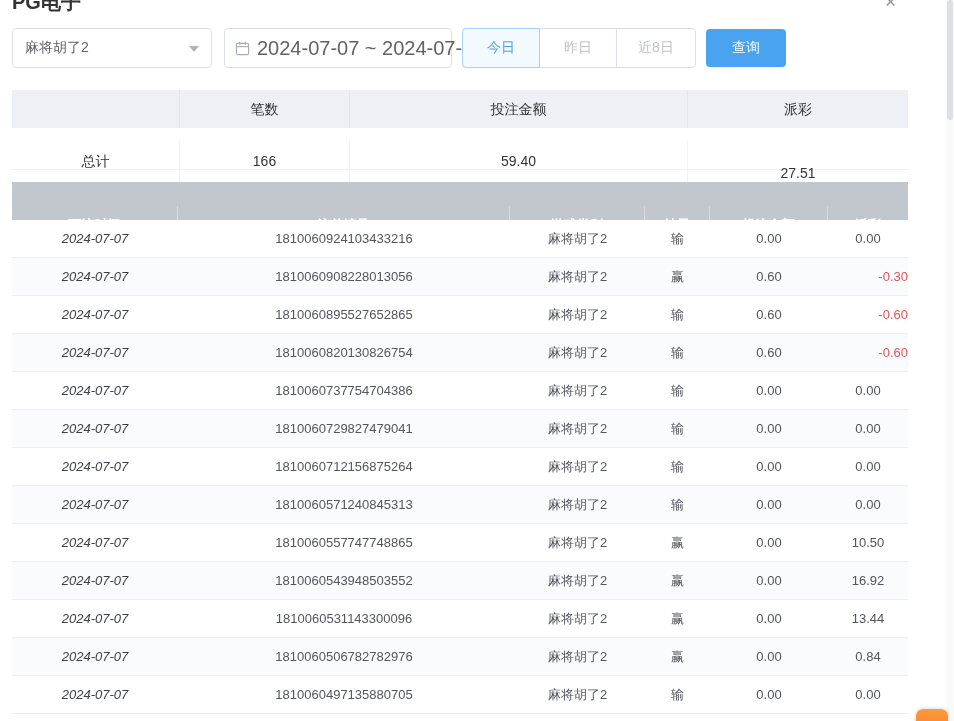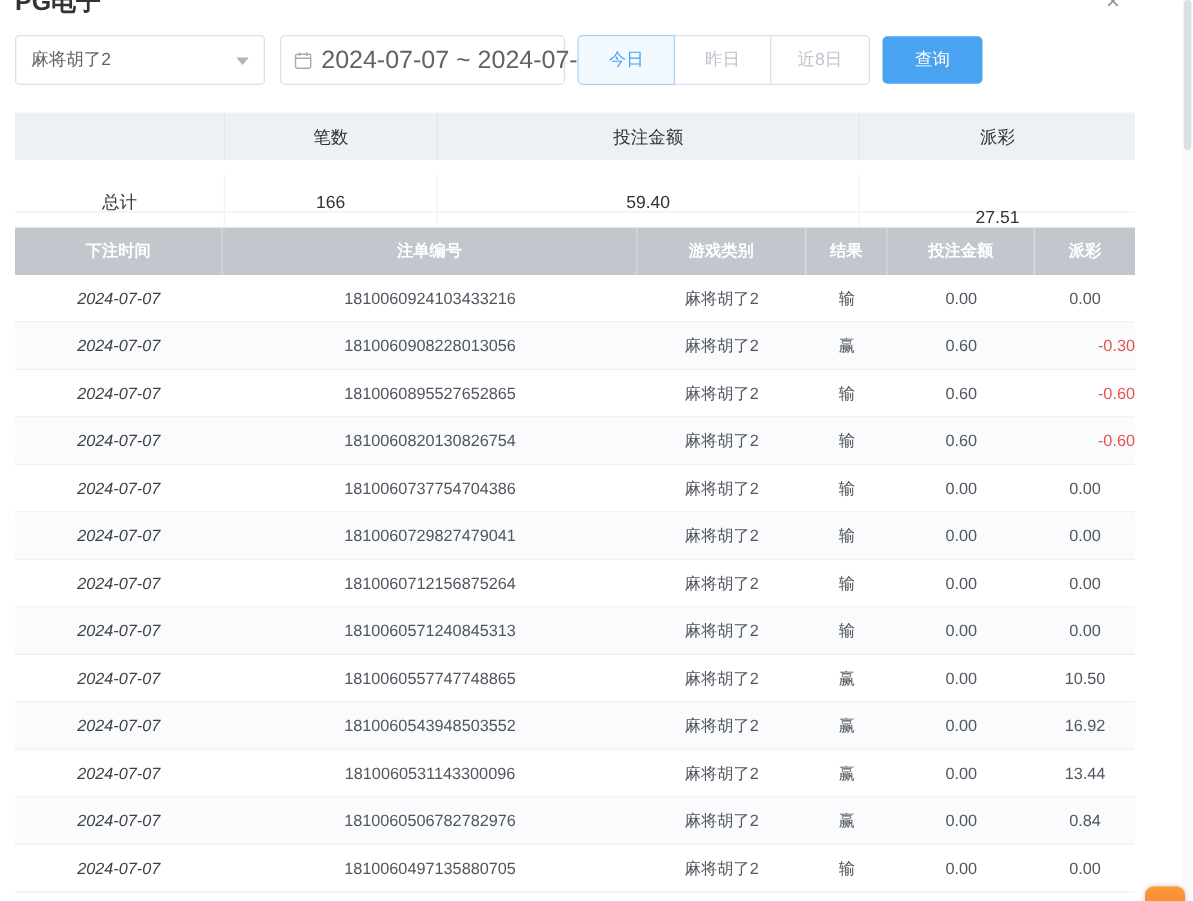--- a/index.html
+++ b/index.html
@@ -81,21 +81,21 @@
   .sr-cell:last-child{border-right:none;margin-top:24px;}
 
   
   .table{margin-top:12px;}
   .thead,.trow{
     display:grid;grid-template-columns:166px 332px 135px 65px 118px 80px;align-items:center;
   }
   .thead{background:var(--thead-bg);height:38px;}
   .th-cell{
     color:#fff;font-size:13px;font-weight:bold;text-align:center;height:38px;line-height:38px;
-    border-right:1px solid rgba(255,255,255,0.35);overflow:hidden;
+    border-right:1px solid rgba(255,255,255,0.35);overflow:hidden;margin-top:24px;
   }
   .th-cell:last-child{border-right:none;}
   .trow{height:38px;border-bottom:1px solid #edeff3;background:#fff;}
   .trow:nth-child(even){background:#fafbfd;}
   .tcell{font-size:13px;color:#52565e;text-align:center;overflow:hidden;white-space:nowrap;}
   .tcell.c-time{color:#3c4046;font-style:italic;}
   .tcell.neg{color:var(--danger);text-align:right;}
 
   
   .scrollbar{

